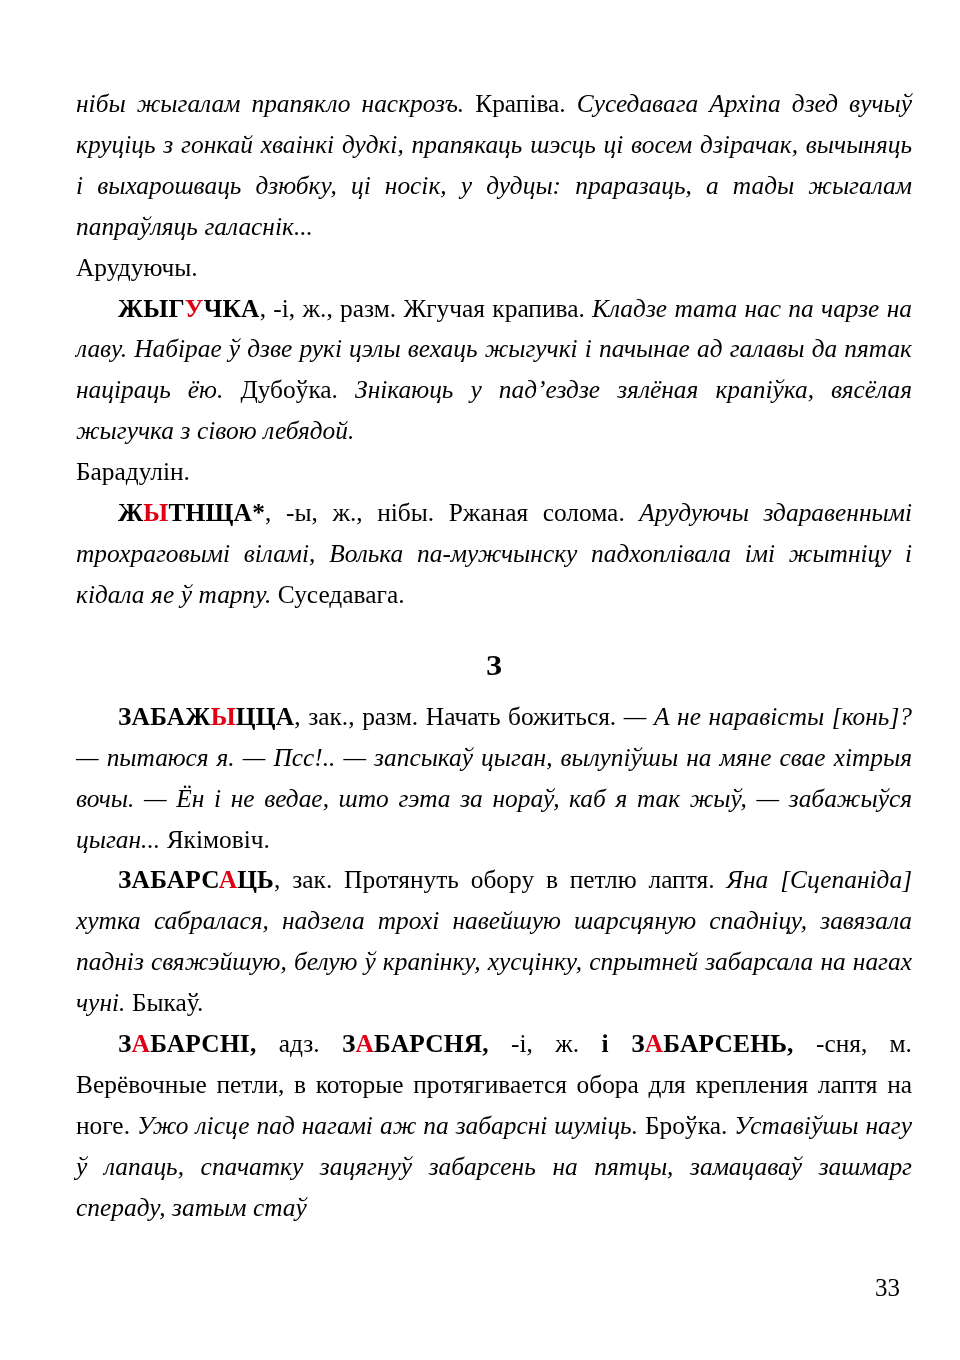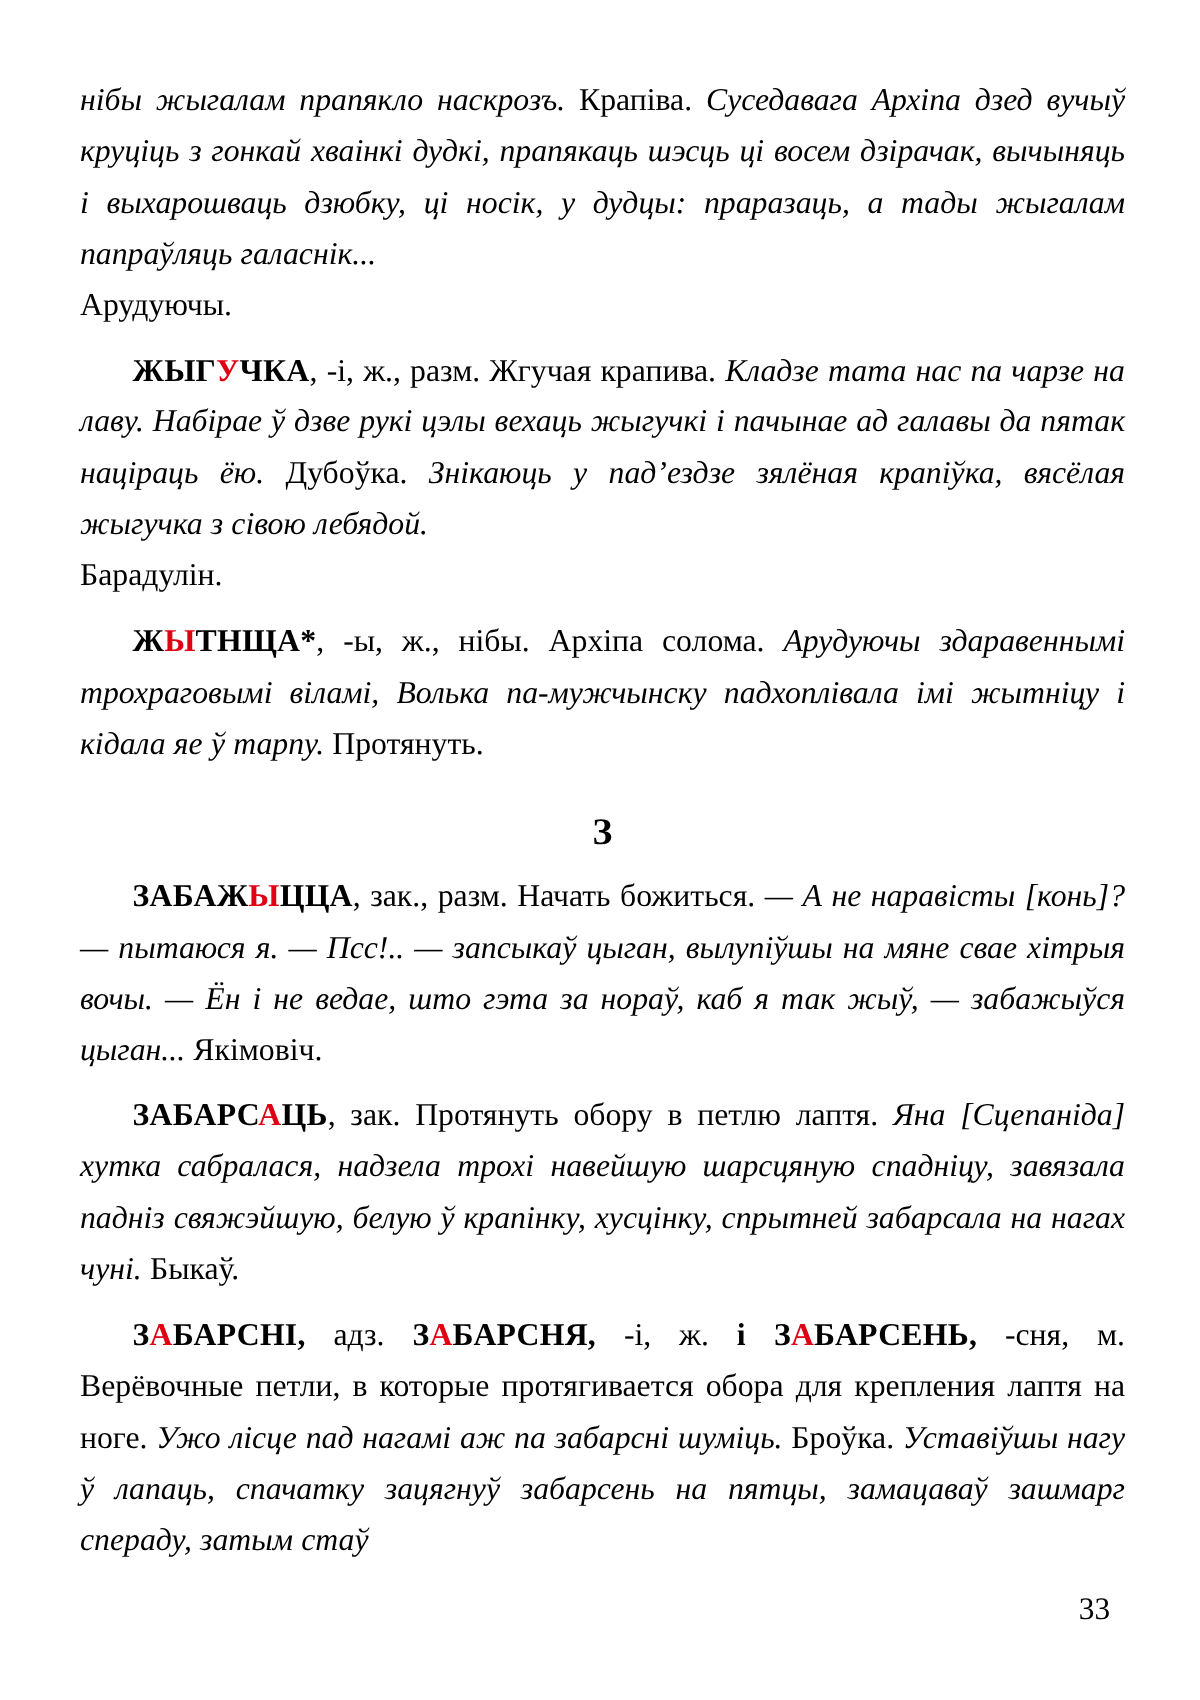--- a/index.html
+++ b/index.html
@@ -11,26 +11,26 @@
     width: 960px;
     height: 1360px;
     position: relative;
     font-family: "Liberation Serif", "DejaVu Serif", serif;
     color: #000000;
     overflow: hidden;
   }
 
   .page {
     position: absolute;
-    left: 0;
+    left: 12px;
     top: 0;
     width: 948px;
     height: 1360px;
     box-sizing: border-box;
-    padding: 60px 60px 0 64px;
+    padding: 83px 60px 0 64px;
   }
 
   .col {
     width: 836px;
   }
 
   
   .para {
     margin: 0;
     text-align: justify;
@@ -75,33 +75,33 @@
   .folio {
     position: absolute;
     right: 60px;
     bottom: 60px;
     font-size: 25px;
     font-style: normal;
     line-height: 1;
   }
 
   
-  .para + .para { margin-top: 12px; }
+  .para + .para { margin-top: 0; }
 </style>
 </head>
 <body>
 
 <div class="page">
   <div class="col">
 
     <p class="para cont"><span class="it">нібы жыгалам прапякло наскрозъ.</span> <span class="src">Крапіва.</span> <span class="it">Суседавага Архіпа дзед вучыў круціць з гонкай хваінкі дудкі, прапякаць шэсць ці восем дзірачак, вычыняць і выхарошваць дзюбку, ці носік, у дудцы: праразаць, а тады жыгалам папраўляць галаснік...</span><br><span class="src">Арудуючы.</span></p>
 
     <p class="para entry"><span class="hw"><span>ЖЫГ</span><span class="accent">У</span><span>ЧКА</span></span><span class="gram">,</span><span class="gram"> -і, ж., разм. </span><span class="rom">Жгучая крапива. </span><span class="srcit">Кладзе тата нас па чарзе на лаву. Набірае ў дзве рукі цэлы вехаць жыгучкі і пачынае ад галавы да пятак націраць ёю.</span><span class="src"> Дубоўка. </span><span class="srcit">Знікаюць у пад’ездзе зялёная крапіўка, вясёлая жыгучка з сівою лебядой.</span><br><span class="src"> Барадулін.</span></p>
 
-    <p class="para entry"><span class="hw"><span>Ж</span><span class="accent">Ы</span><span>ТНЩА*</span></span><span class="gram">,</span><span class="gram"> -ы, ж., нібы. </span><span class="rom">Архіпа солома. </span><span class="srcit">Арудуючы здаравеннымі трохраговымі віламі, Волька па-мужчынску падхоплівала імі жытніцу і кідала яе ў тарпу.</span><span class="src"> Протянуть.</span></p>
+    <p class="para entry"><span class="hw"><span>Ж</span><span class="accent">Ы</span><span>ТНЩА*</span></span><span class="gram">,</span><span class="gram"> -ы, ж., нібы. </span><span class="rom">Ржаная солома. </span><span class="srcit">Арудуючы здаравеннымі трохраговымі віламі, Волька па-мужчынску падхоплівала імі жытніцу і кідала яе ў тарпу.</span><span class="src"> Суседавага.</span></p>
 
     <div class="letter-head">З</div>
 
     <p class="para entry"><span class="hw"><span>ЗАБАЖ</span><span class="accent">Ы</span><span>ЦЦА</span></span><span class="gram">,</span><span class="gram"> зак., разм. </span><span class="rom">Начать божиться. </span><span class="srcit">— А не наравісты [конь]? — пытаюся я. — Псс!.. — запсыкаў цыган, вылупіўшы на мяне свае хітрыя вочы. — Ён і не ведае, што гэта за нораў, каб я так жыў, — забажыўся цыган...</span><span class="src"> Якімовіч.</span></p>
 
     <p class="para entry"><span class="hw"><span>ЗАБАРС</span><span class="accent">А</span><span>ЦЬ</span></span><span class="gram">,</span><span class="gram"> зак. </span><span class="rom">Протянуть обору в петлю лаптя. </span><span class="srcit">Яна [Сцепаніда] хутка сабралася, надзела трохі навейшую шарсцяную спадніцу, завязала падніз свяжэйшую, белую ў крапінку, хусцінку, спрытней забарсала на нагах чуні.</span><span class="src"> Быкаў.</span></p>
 
     <p class="para entry"><span class="hw"><span>З</span><span class="accent">А</span><span>БАРСНІ,</span></span><span class="gram"> адз. </span><span class="hw"><span>З</span><span class="accent">А</span><span>БАРСНЯ,</span></span><span class="gram"> -і, ж. </span><span class="hw">і </span><span class="hw"><span>З</span><span class="accent">А</span><span>БАРСЕНЬ,</span></span><span class="gram"> -сня, м. </span><span class="rom">Верёвочные петли, в которые протягивается обора для крепления лаптя на ноге. </span><span class="srcit">Ужо лісце пад нагамі аж па забарсні шуміць.</span><span class="src"> Броўка. </span><span class="srcit lastfull">Уставіўшы нагу ў лапаць, спачатку зацягнуў забарсень на пятцы, замацаваў зашмарг спераду, затым стаў</span></p>
 
   </div>

